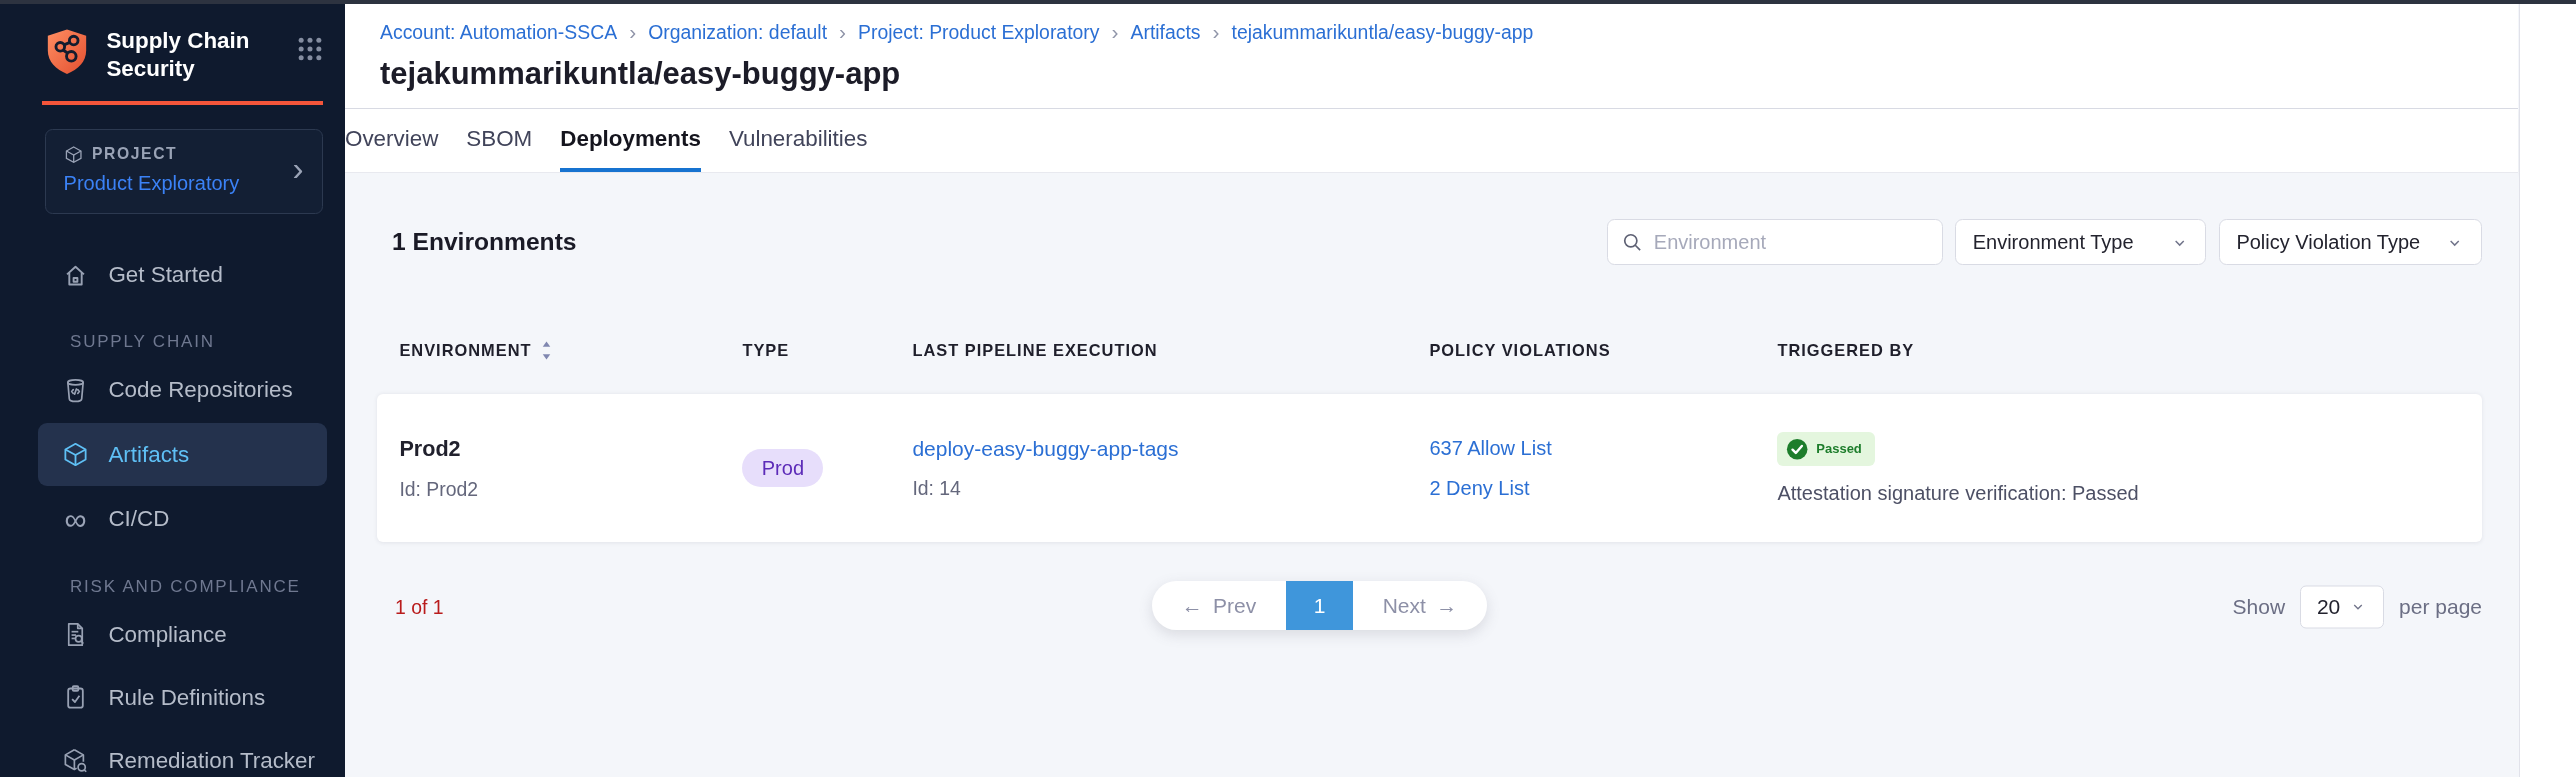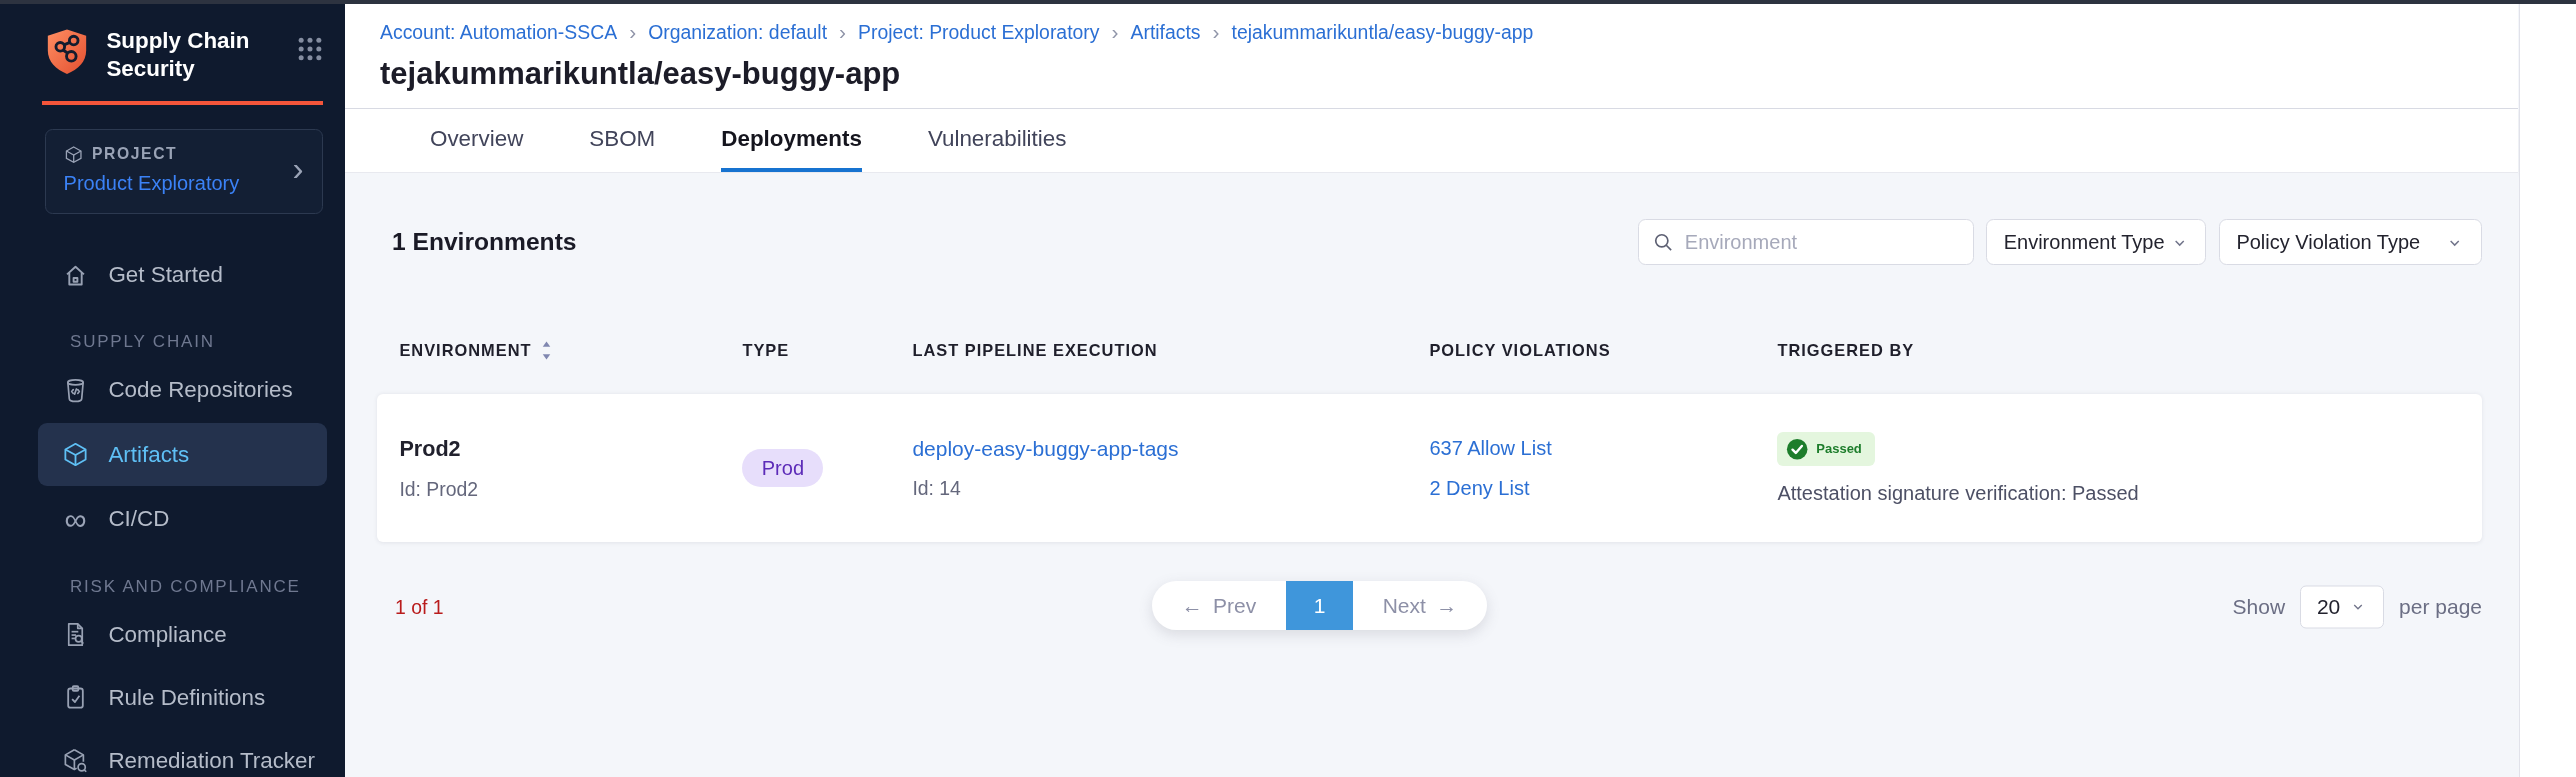--- a/index.html
+++ b/index.html
@@ -32,36 +32,36 @@
   .right-gutter { position:absolute; right:0; top:0; width:57px; height:777px; background:#ffffff; border-left:1.5px solid #e1e2ea; z-index:30; }
 
   
   .main { position:absolute; left:345px; top:0; width:2173px; height:777px; display:flex; flex-direction:column; }
   .header-white { background:#ffffff; padding-top:20px; }
   .breadcrumb { padding-left:35px; font-size:19.4px; display:flex; align-items:center; }
   .crumb { color:#2b6fd4; cursor:pointer; }
   .crumb-sep { color:#8f94a8; margin:0 12px; font-size:21px; }
   .page-title { margin:12px 0 0 35px; font-size:31px; font-weight:700; color:#1c1c28; }
   .header-divider { margin-top:16.4px; border-bottom:1.5px solid #d9dbe4; }
-  .tabs { display:flex; align-items:stretch; padding-left:85px; gap:66px; height:64px; background:#fff; border-bottom:1.5px solid #e8e9ef; box-shadow:0 2.2px 4.5px rgba(34,41,48,.05); }
+  .tabs { display:flex; align-items:stretch; gap:28px; height:64px; background:#fff; border-bottom:1.5px solid #e8e9ef; box-shadow:0 2.2px 4.5px rgba(34,41,48,.05); }
   .tab { display:flex; align-items:center; font-size:22.4px; color:#41445a; border-bottom:4.5px solid transparent; cursor:pointer; }
   .tab.active { color:#15151e; font-weight:700; border-bottom-color:#1773d0; }
 
   .content { flex:1; background:#f4f6fa; padding:0 36px 0 32px; }
 
   .toolbar { display:flex; align-items:center; padding-top:46px; }
   .env-count { margin-left:15px; font-size:24.6px; font-weight:700; color:#1a1a26; }
   .filters { margin-left:auto; display:flex; align-items:center; gap:12.7px; }
   .search-box { width:336px; height:46px; background:#fff; border:1.5px solid #d9dbe4; border-radius:7.5px; display:flex; align-items:center; padding:0 13.4px; }
   .search-box svg { width:22.4px; height:22.4px; flex:0 0 22.4px; color:#5d6073; }
   .search-box input { border:none; outline:none; background:transparent; font-size:20px; margin-left:10.4px; width:100%; font-family:"Liberation Sans", sans-serif; color:#23232e; }
   .search-box input::placeholder { color:#a6a9ba; }
   .select-box { height:46px; background:#fff; border:1.5px solid #d9dbe4; border-radius:7.5px; display:flex; align-items:center; justify-content:space-between; padding:0 16.4px; font-size:20px; color:#23232e; cursor:pointer; }
   .select-box svg { width:19.4px; height:19.4px; color:#71748a; }
-  .sel-env { width:220px; } .sel-pol { width:263px; }
+  .sel-env { width:251px; } .sel-pol { width:263px; }
 
   .tgrid { display:grid; grid-template-columns:343px 170px 517px 348px 412px 1fr; }
   .thead { margin-top:75px; padding-left:22.4px; }
   .th { font-size:16.4px; font-weight:700; color:#1f1f2b; letter-spacing:1px; display:flex; align-items:center; gap:7.5px; }
   .sort-icon svg { width:15px; height:21px; display:block; }
 
   .card { margin-top:33px; height:148px; background:#fff; border-radius:6px; box-shadow:0 0.7px 4.5px rgba(40,41,61,.09); padding-left:22.4px; align-items:center; }
   .cell .l2 { margin-top:16.4px; }
   .primary { font-size:21.6px; font-weight:700; color:#21212d; }
   .muted { font-size:19.4px; color:#64677c; }

